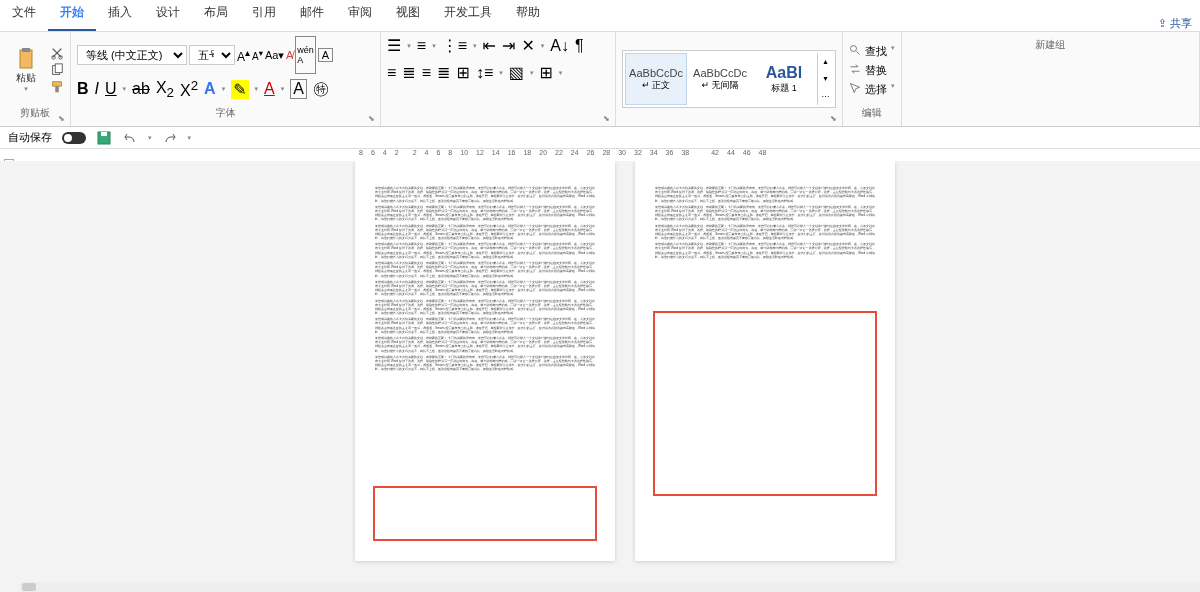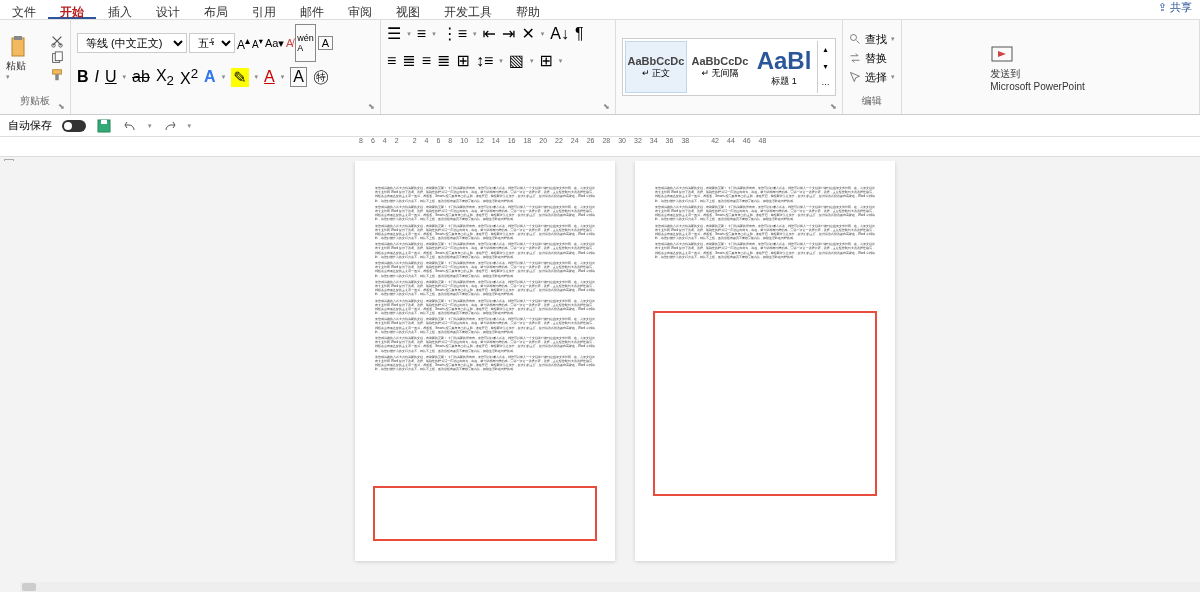--- a/index.html
+++ b/index.html
@@ -1,41 +1,41 @@
 <!DOCTYPE html>
 <html><head>
 <meta charset="utf-8">
 <style>
 * { margin: 0; padding: 0; box-sizing: border-box; font-family: "Microsoft YaHei", sans-serif; }
 body { background: #f3f3f3; width: 1200px; height: 592px; overflow: hidden; position: relative; }
-.menubar { height: 20px; background: #fff; display: flex; border-bottom: 1px solid #ddd; font-size: 12px; }
+.menubar { height: 32px; background: #fff; display: flex; border-bottom: 1px solid #ddd; font-size: 12px; }
 .menubar .tab { padding: 4px 12px; cursor: pointer; color: #333; }
-.menubar .tab.active { color: #b91c1c; border-bottom: 2px solid #2b579a; font-weight: bold; }
-.share-btn { margin-left: auto; padding: 0 8px; color: #2b579a; cursor: pointer; font-size: 11px; }
+.menubar .tab.active { color: #3b82f6; border-bottom: 2px solid #2b579a; font-weight: bold; }
+.share-btn { margin-left: auto; padding: 16px 8px; color: #2b579a; cursor: pointer; font-size: 11px; }
 .ribbon { height: 95px; background: #fafafa; display: flex; border-bottom: 1px solid #ccc; }
 .group { border-right: 1px solid #ddd; padding: 4px 6px; display: flex; flex-direction: column; justify-content: space-between; position: relative; }
 .group-label { font-size: 10px; color: #666; text-align: center; padding: 2px 0; }
 .group-content { flex: 1; display: flex; align-items: center; gap: 4px; }
-.big-btn { display: flex; flex-direction: column; align-items: flex-start; justify-content: center; width: 40px; height: 60px; cursor: pointer; font-size: 10px; color: #333; }
+.big-btn { display: flex; flex-direction: column; align-items: center; justify-content: center; width: 40px; height: 60px; cursor: pointer; font-size: 10px; color: #333; }
 .big-btn svg { width: 24px; height: 24px; }
 .small-icons { display: flex; flex-direction: column; gap: 3px; }
 .small-icons svg, .icon-row svg { width: 14px; height: 14px; cursor: pointer; }
 .font-row { display: flex; gap: 2px; align-items: center; margin-bottom: 4px; }
 .font-select { font-size: 11px; border: 1px solid #ccc; background: #fff; padding: 1px 4px; height: 20px; }
 .icon-row { display: flex; gap: 6px; align-items: center; }
 .styles-gallery { display: flex; gap: 2px; background: #fff; border: 1px solid #ccc; padding: 2px; }
 .style-item { width: 62px; height: 52px; border: 1px solid transparent; display: flex; flex-direction: column; align-items: center; justify-content: center; cursor: pointer; font-size: 9px; }
 .style-item.active { border-color: #c0d6ed; background: #e8f0fa; }
-.style-preview { font-size: 11px; color: #444; font-weight: bold; }
-.style-item .lg { font-size: 24px; font-weight: bold; }
+.style-preview { font-size: 11px; color: #444; }
+.style-item .lg { font-size: 16px; font-weight: bold; }
 .style-item .blue { color: #2b579a; }
 .gallery-more { width: 16px; display: flex; flex-direction: column; justify-content: space-around; border-left: 1px solid #ccc; }
 .gallery-more div { font-size: 8px; text-align: center; cursor: pointer; }
 .edit-list { display: flex; flex-direction: column; gap: 4px; font-size: 11px; }
-.edit-item { display: flex; align-items: center; gap: 4px; cursor: pointer; }
+.edit-item { display: flex; gap: 4px; cursor: pointer; }
 .dialog-launcher { position: absolute; bottom: 2px; right: 2px; width: 10px; height: 10px; font-size: 8px; color: #888; cursor: pointer; }
 .qat { height: 22px; background: #fff; display: flex; align-items: center; gap: 10px; padding: 0 8px; font-size: 11px; border-bottom: 1px solid #ddd; }
 .toggle { width: 24px; height: 12px; background: #333; border-radius: 6px; position: relative; cursor: pointer; }
 .toggle::after { content: ""; width: 8px; height: 8px; background: #fff; border-radius: 50%; position: absolute; top: 2px; left: 2px; }
 .ruler-area { height: 20px; background: #fff; display: flex; font-size: 7px; color: #666; border-bottom: 1px solid #ddd; }
 .ruler-left { width: 355px; }
 .ruler-nums { display: flex; gap: 8px; padding-left: 4px; }
 .doc-area { position: absolute; top: 161px; left: 0; right: 0; bottom: 10px; background: #f3f3f3; overflow: hidden; display: flex; gap: 20px; padding-left: 355px; }
 .vruler { position: absolute; left: 0; top: 161px; width: 20px; background: #fff; border-right: 1px solid #ddd; font-size: 7px; color: #666; display: flex; flex-direction: column; gap: 6px; padding-top: 30px; align-items: center; height: 420px; }
 .page { width: 260px; height: 400px; background: #fff; box-shadow: 0 1px 4px rgba(0,0,0,0.15); padding: 25px 20px; position: relative; font-size: 3px; line-height: 1.4; color: #333; text-align: justify; }
@@ -118,20 +118,21 @@
         <span style="color:#37e;font-weight:bold;cursor:pointer">A</span>
           <span class="arrow">▾</span>
         <span style="background:#ff0;padding:0 2px;cursor:pointer">✎</span>
           <span class="arrow">▾</span>
         <span style="color:#c00;text-decoration:underline;cursor:pointer">A</span>
           <span class="arrow">▾</span>
         <span style="border:1px solid #888;padding:0 2px;cursor:pointer">A</span>
         <span style="cursor:pointer">㊕</span>
       </div>
     </div>
+    <div class="group-label">字体</div>
     <div class="dialog-launcher">⬊</div>
   </div>
 
   <div class="group" style="width:235px">
     <div style="flex:1">
       <div class="icon-row" style="margin-bottom:8px">
         <span>☰</span>
           <span class="arrow">▾</span>
         <span>≡</span>
           <span class="arrow">▾</span>
@@ -209,30 +210,21 @@
             </svg>
             <span>选择</span> 
             <span class="arrow">▾</span>
           </div>
       </div>
     </div>
     <div class="group-label">编辑</div>
   </div>
 
   <div class="group" style="flex:1">
-    <div class="group-content" style="justify-content:center">
-      <div class="big-btn" style="width:120px">
-        <svg viewBox="0 0 24 24">
-            <rect x="2" y="4" width="20" height="14" fill="none" stroke="#555"></rect>
-            <path d="M8 8l8 3-8 3z" fill="#c44"></path>
-          </svg>
-        <span>发送到</span>
-        <span>Microsoft PowerPoint</span>
-      </div>
-    </div>
+    <div class="group-label">新建组</div>
   </div>
 </div>
 
 <div class="qat">
   <span>自动保存</span>
   <div class="toggle" title="关"></div>
   <svg width="16" height="16" viewBox="0 0 16 16">
       <rect x="2" y="2" width="12" height="12" fill="#3a7" stroke="#285"></rect>
       <rect x="5" y="2" width="6" height="4" fill="#fff"></rect>
     </svg>

